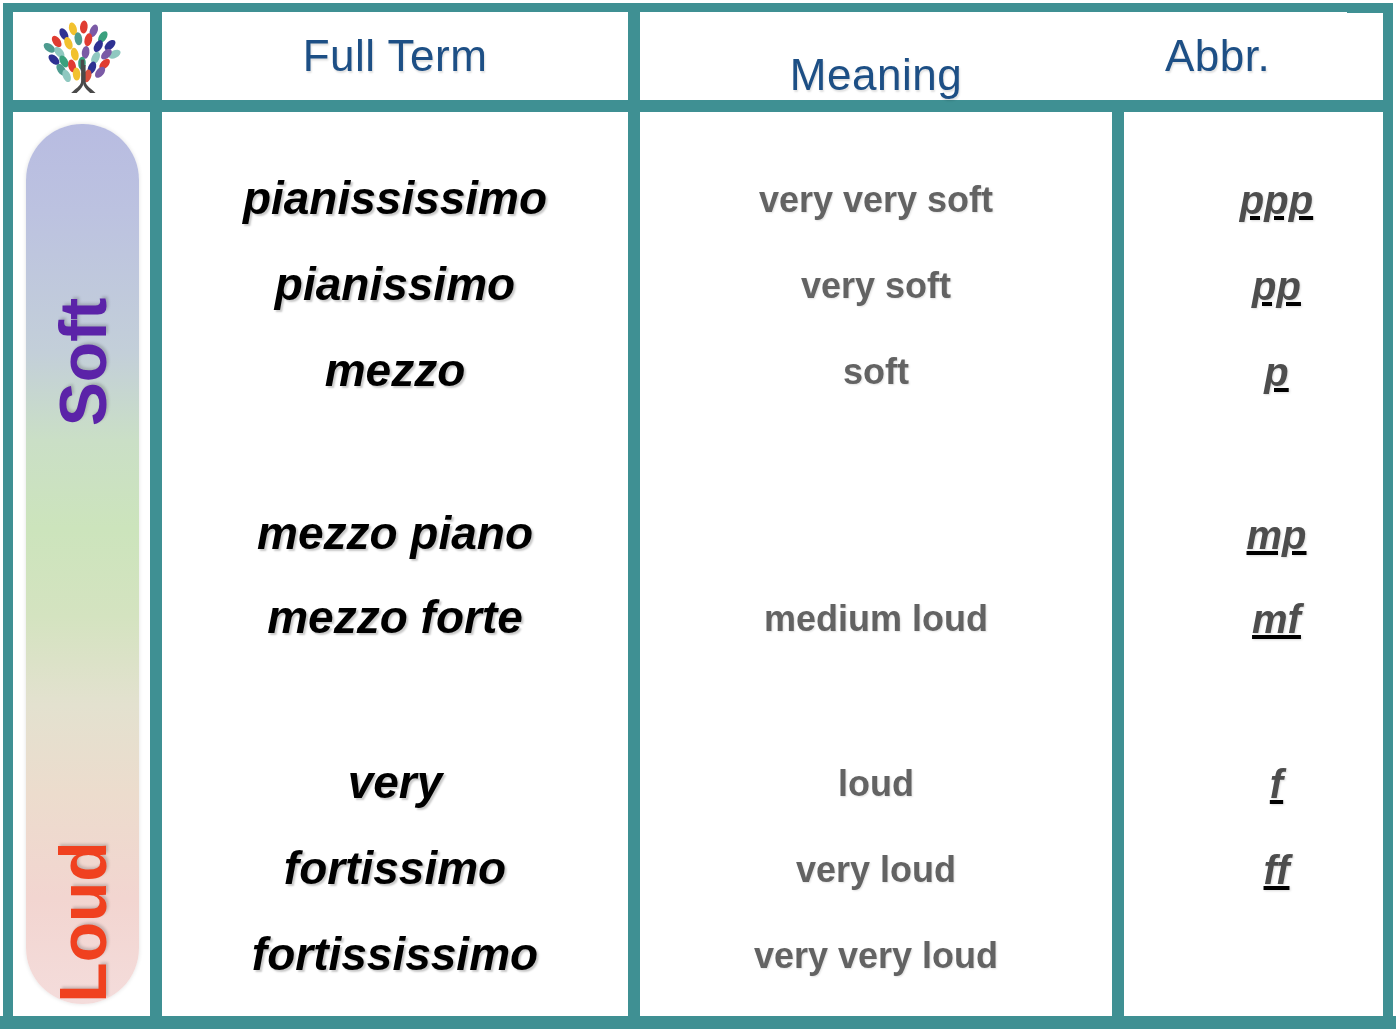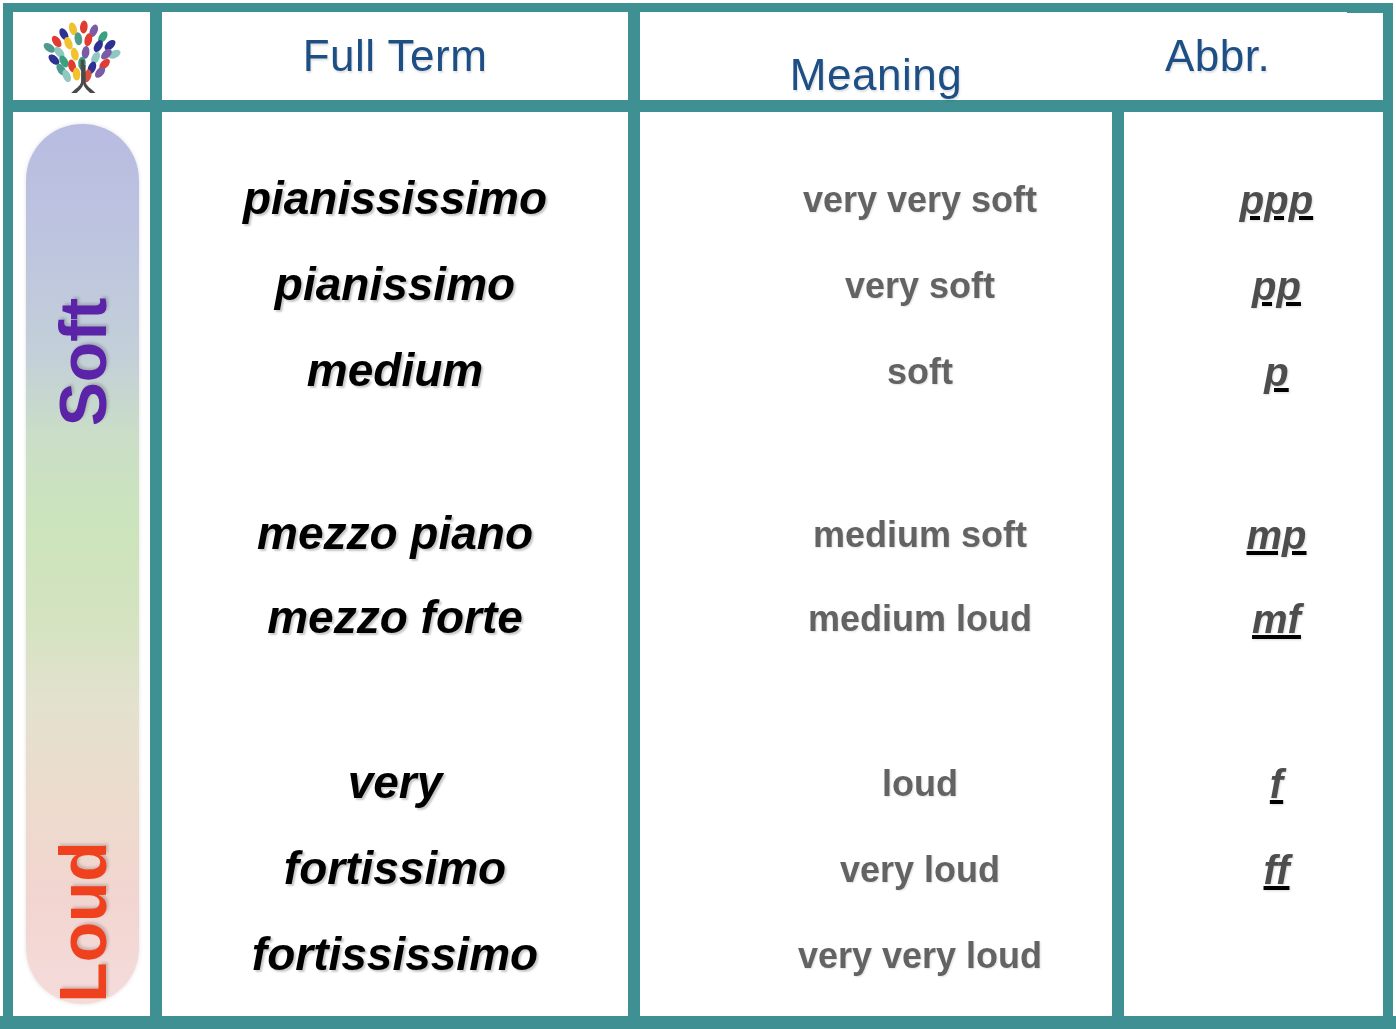--- a/index.html
+++ b/index.html
@@ -116,21 +116,21 @@
     padding-left: 28px;
   }
   .cell {
     position: absolute;
     top: 0;
     height: 84px;
     display: flex;
     align-items: center;
   }
   .cell-term  { left: 0px;   width: 466px; justify-content: center; }
-  .cell-mean  { left: 478px; width: 472px; justify-content: center; margin-left: 44px; }
+  .cell-mean  { left: 478px; width: 472px; justify-content: center; }
   .cell-abbr  { left: 962px; width: 305px; justify-content: center; text-decoration: underline; }
 
   .term-text {
     font-size: 46px;
     font-weight: bold;
     font-style: italic;
     color: #000000;
     white-space: nowrap;
     text-shadow: 2px 2px 2px rgba(0,0,0,0.22);
   }
@@ -315,37 +315,34 @@
       <div class="cell cell-mean">
         <span class="mean-text">very soft</span>
       </div>
       <div class="cell cell-abbr">
         <span class="abbr-text">pp</span>
       </div>
     </div>
 
     <div class="row r2">
       <div class="cell cell-term">
-        <span class="term-text">medium</span>
+        <span class="term-text">mezzo</span>
       </div>
       <div class="cell cell-mean">
         <span class="mean-text">soft</span>
       </div>
       <div class="cell cell-abbr">
         <span class="abbr-text">p</span>
       </div>
     </div>
 
     <div class="row r3">
       <div class="cell cell-term">
         <span class="term-text">mezzo piano</span>
       </div>
-      <div class="cell cell-mean">
-        <span class="mean-text">medium soft</span>
-      </div>
       <div class="cell cell-abbr">
         <span class="abbr-text">mp</span>
       </div>
     </div>
 
     <div class="row r4">
       <div class="cell cell-term">
         <span class="term-text">mezzo forte</span>
       </div>
       <div class="cell cell-mean">

